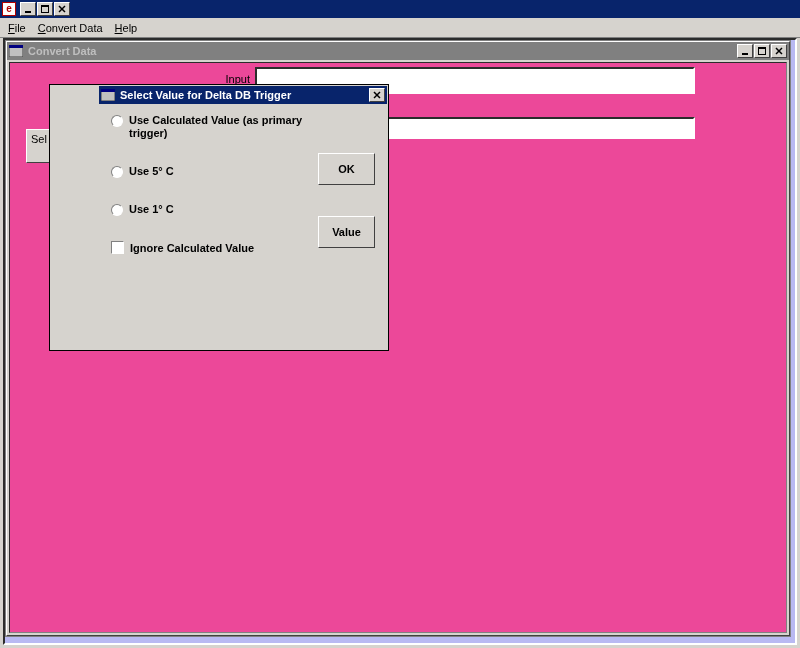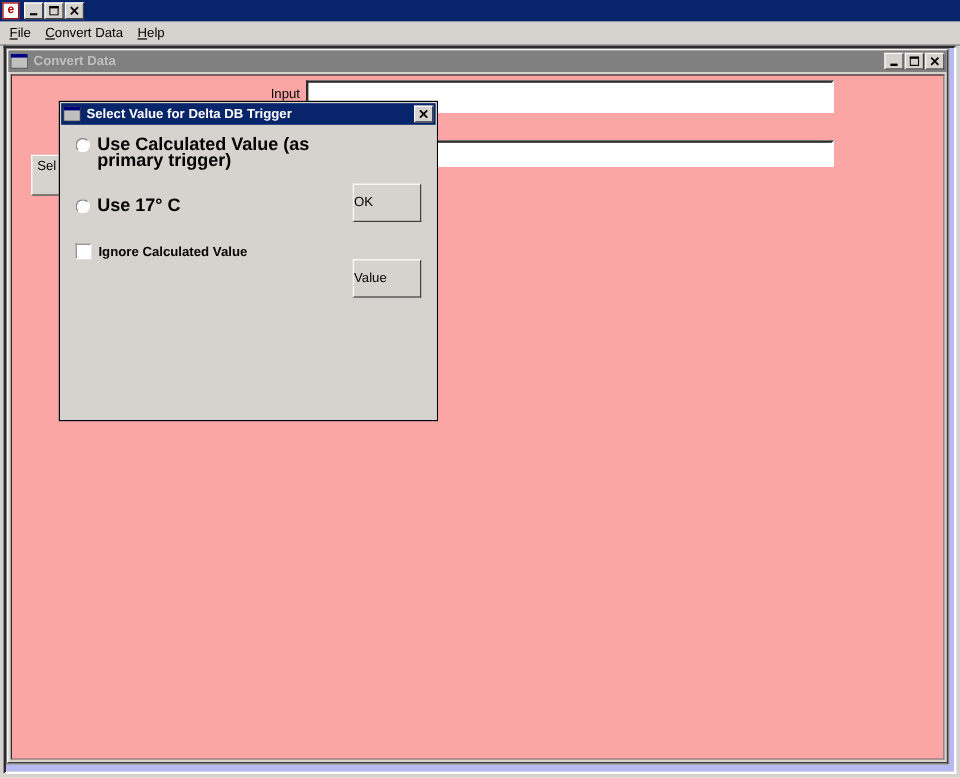--- a/index.html
+++ b/index.html
@@ -127,21 +127,21 @@
   border-bottom-color: #404040;
   height: 100%;
   box-sizing: border-box;
 }
 .child-client {
   position: absolute;
   left: 3px;
   right: 3px;
   top: 21px;
   bottom: 3px;
-  background: #fca5a5;
+  background: #ec4899;
   border: 1px inset #808080;
   box-sizing: border-box;
 }
 
 
 .field-label {
   position: absolute;
   text-align: right;
   font-size: 11px;
   overflow: hidden;
@@ -175,25 +175,26 @@
   text-align: left;
   padding: 3px 4px;
   font-size: 11px;
 }
 
 
 .dialog {
   position: absolute;
   left: 44px;
   top: 44px;
-  width: 316px;
+  width: 340px;
   height: 267px;
   background: #d6d3ce;
   box-sizing: border-box;
   border: 1px solid #000;
+  padding-left: 48px;
 }
 .dialog-inner {
   border: 1px solid #d6d3ce;
   height: 100%;
   box-sizing: border-box;
   position: relative;
 }
 .dialog .titlebar {
   height: 18px;
 }
@@ -202,21 +203,21 @@
   left: 0; right: 0;
   top: 18px; bottom: 0;
   padding: 10px 12px;
   box-sizing: border-box;
 }
 
 .radio-row {
   display: flex;
   align-items: flex-start;
   margin-bottom: 25px;
-  font-size: 15px;
+  font-size: 11px;
   font-weight: bold;
 }
 .radio-row:last-of-type { margin-bottom: 0; }
 .radio-circle {
   width: 12px;
   height: 12px;
   border-radius: 50%;
   background: #fff;
   border-top: 1px solid #808080;
   border-left: 1px solid #808080;
@@ -266,25 +267,25 @@
 .dlg-btn {
   position: absolute;
   width: 57px;
   height: 32px;
   background:#d6d3ce;
   border-top:1px solid #fff;
   border-left:1px solid #fff;
   border-right:1px solid #404040;
   border-bottom:1px solid #404040;
   box-sizing:border-box;
-  font-weight: normal;
+  font-weight: bold;
   font-size: 11px;
   display:flex;
   align-items:center;
-  justify-content:flex-start;
+  justify-content:center;
   cursor: default;
 }
 
 
 .app-icon-e {
   width: 14px; height: 14px;
   background:#fff;
   border:1px solid #b00000;
   box-sizing:border-box;
   display:flex;
@@ -400,25 +401,29 @@
           </div>
         </div>
 
         <div class="dialog-body">
 
           <div class="radio-row">
             <div class="radio-circle"></div>
             <div class="rlabel">Use Calculated Value (as primary trigger)</div>
           </div>
 
-
-
           <div class="radio-row">
             <div class="radio-circle"></div>
-            <div class="rlabel">Use 17° C</div>
+            <div class="rlabel">Use 5° C</div>
+          </div>
+
+
+          <div class="radio-row">
+            <div class="radio-circle"></div>
+            <div class="rlabel">Use 1° C</div>
           </div>
 
           <div class="checkbox-row">
             <div class="checkbox-box"></div>
             <div>Ignore Calculated Value</div>
           </div>
 
           <div class="dlg-btn" style="right:12px; top:49px;">
             <span>OK</span>
           </div>

